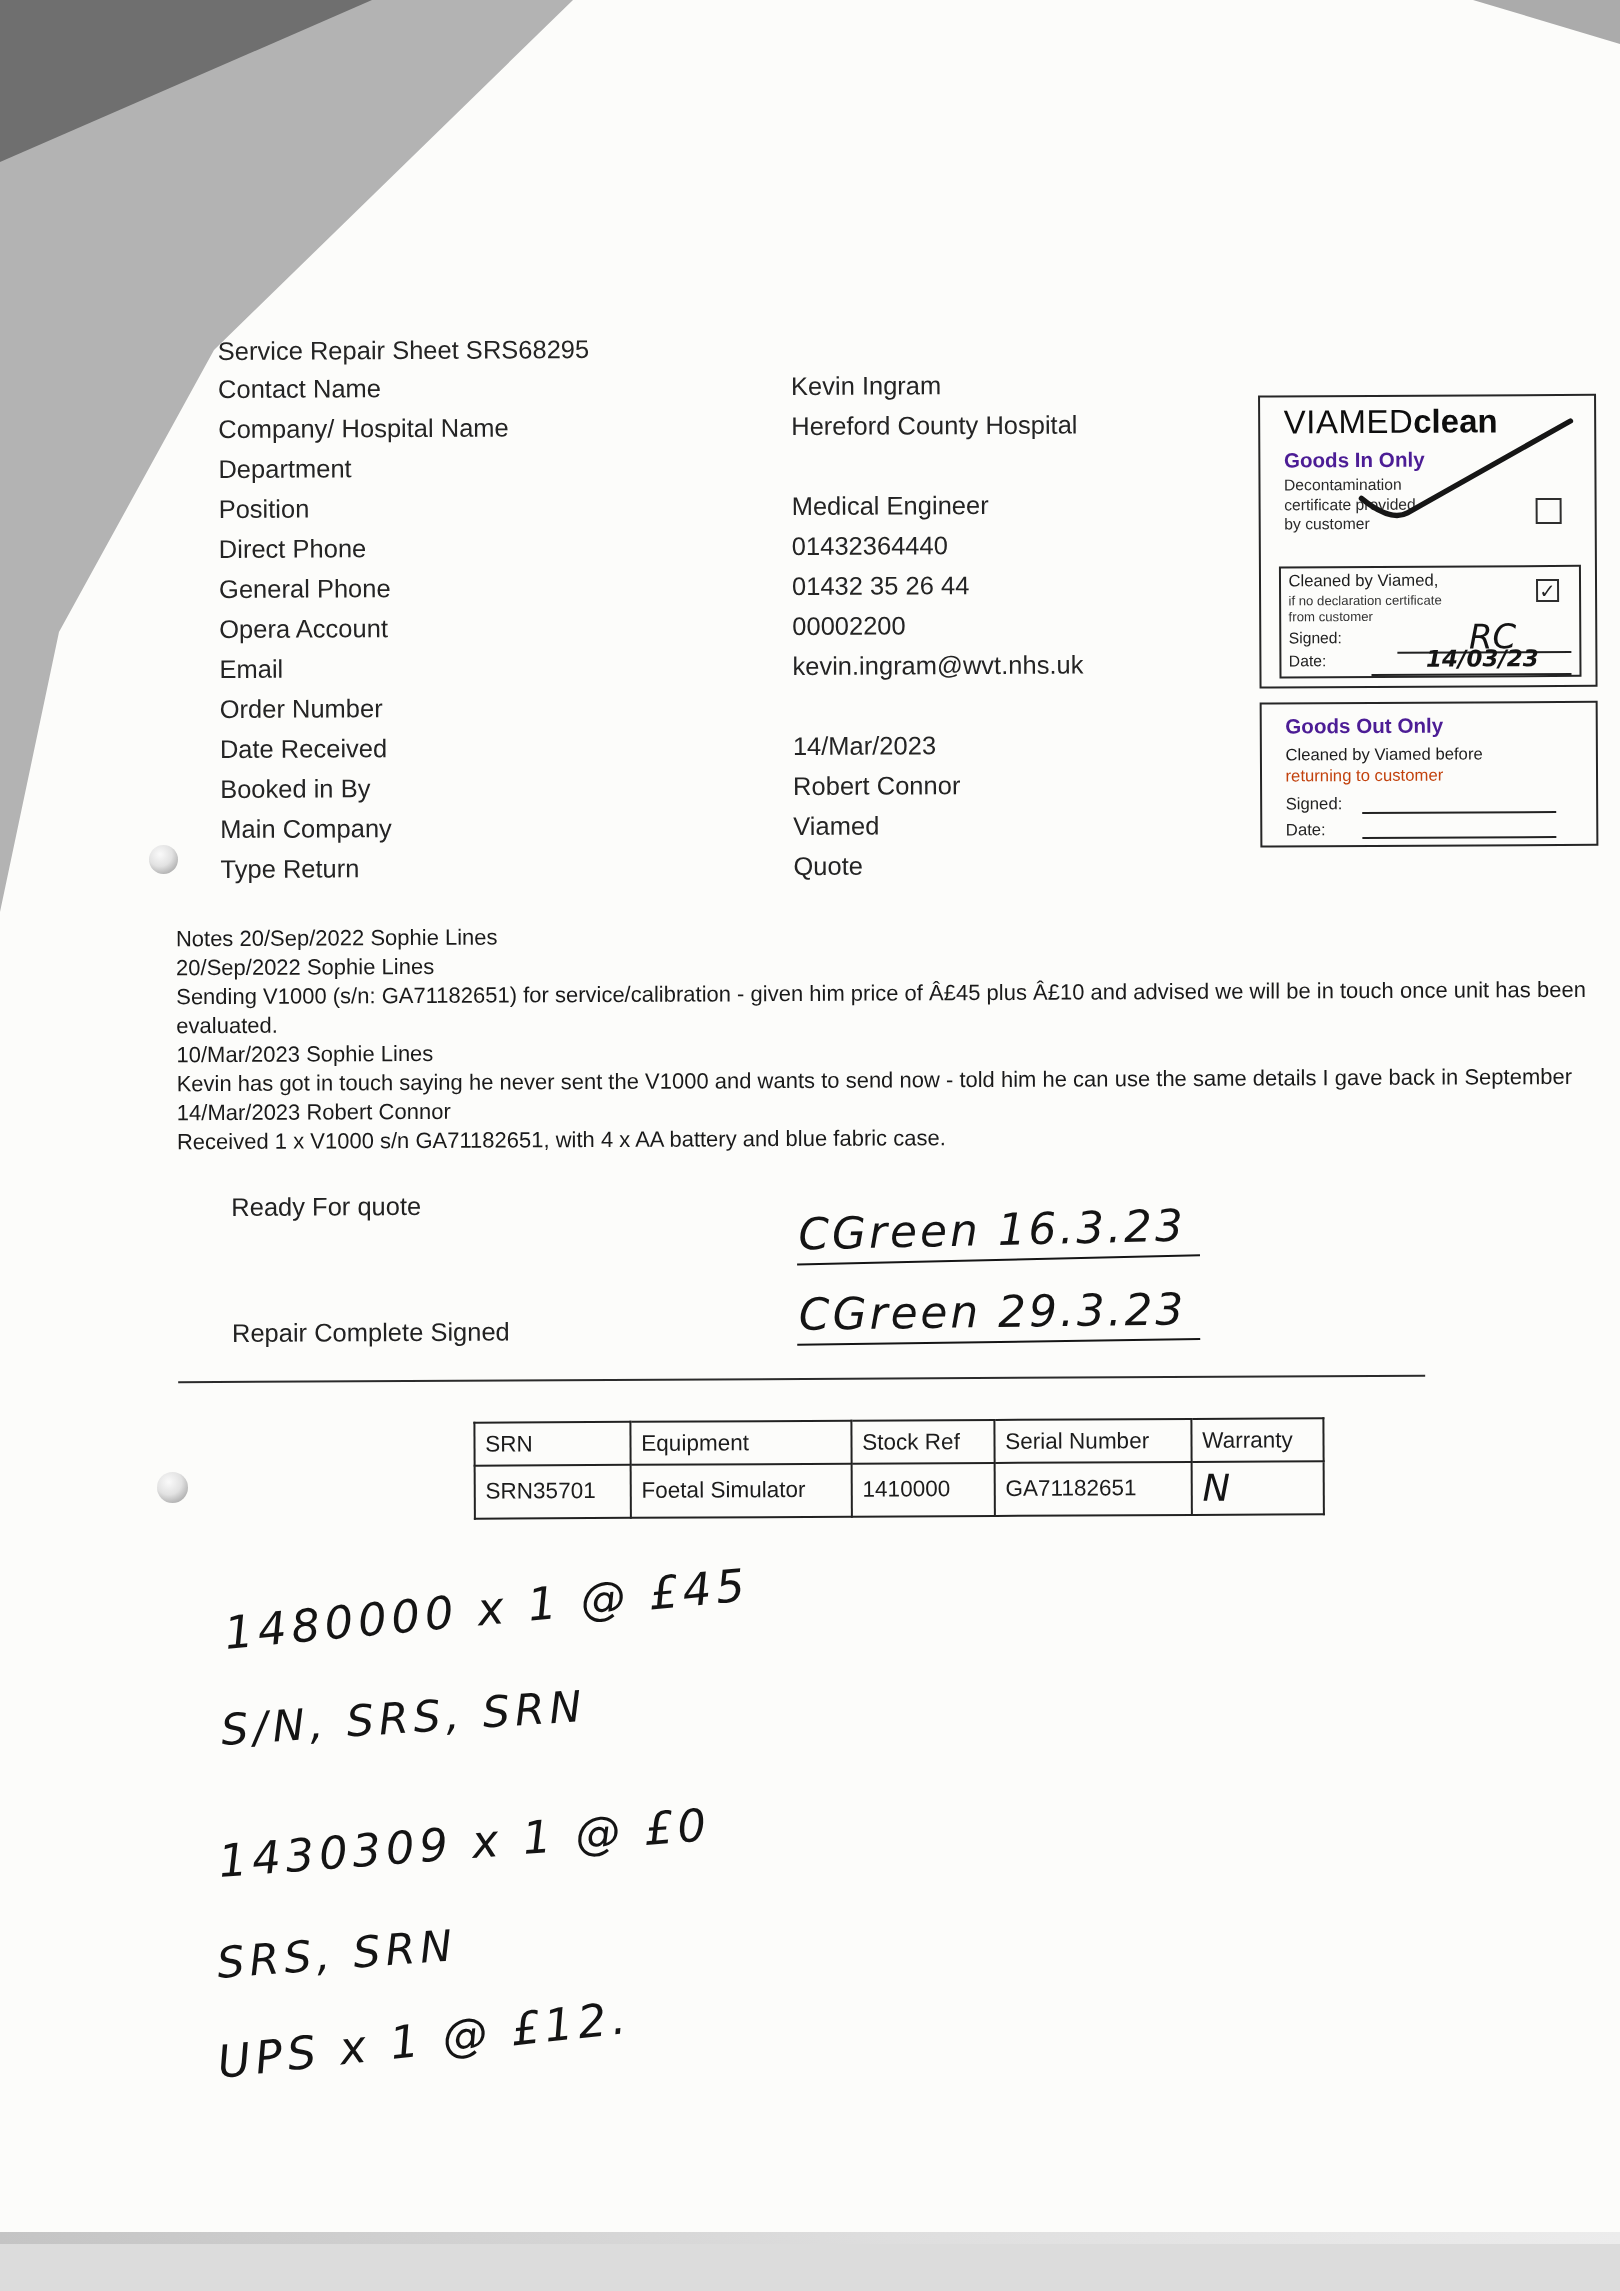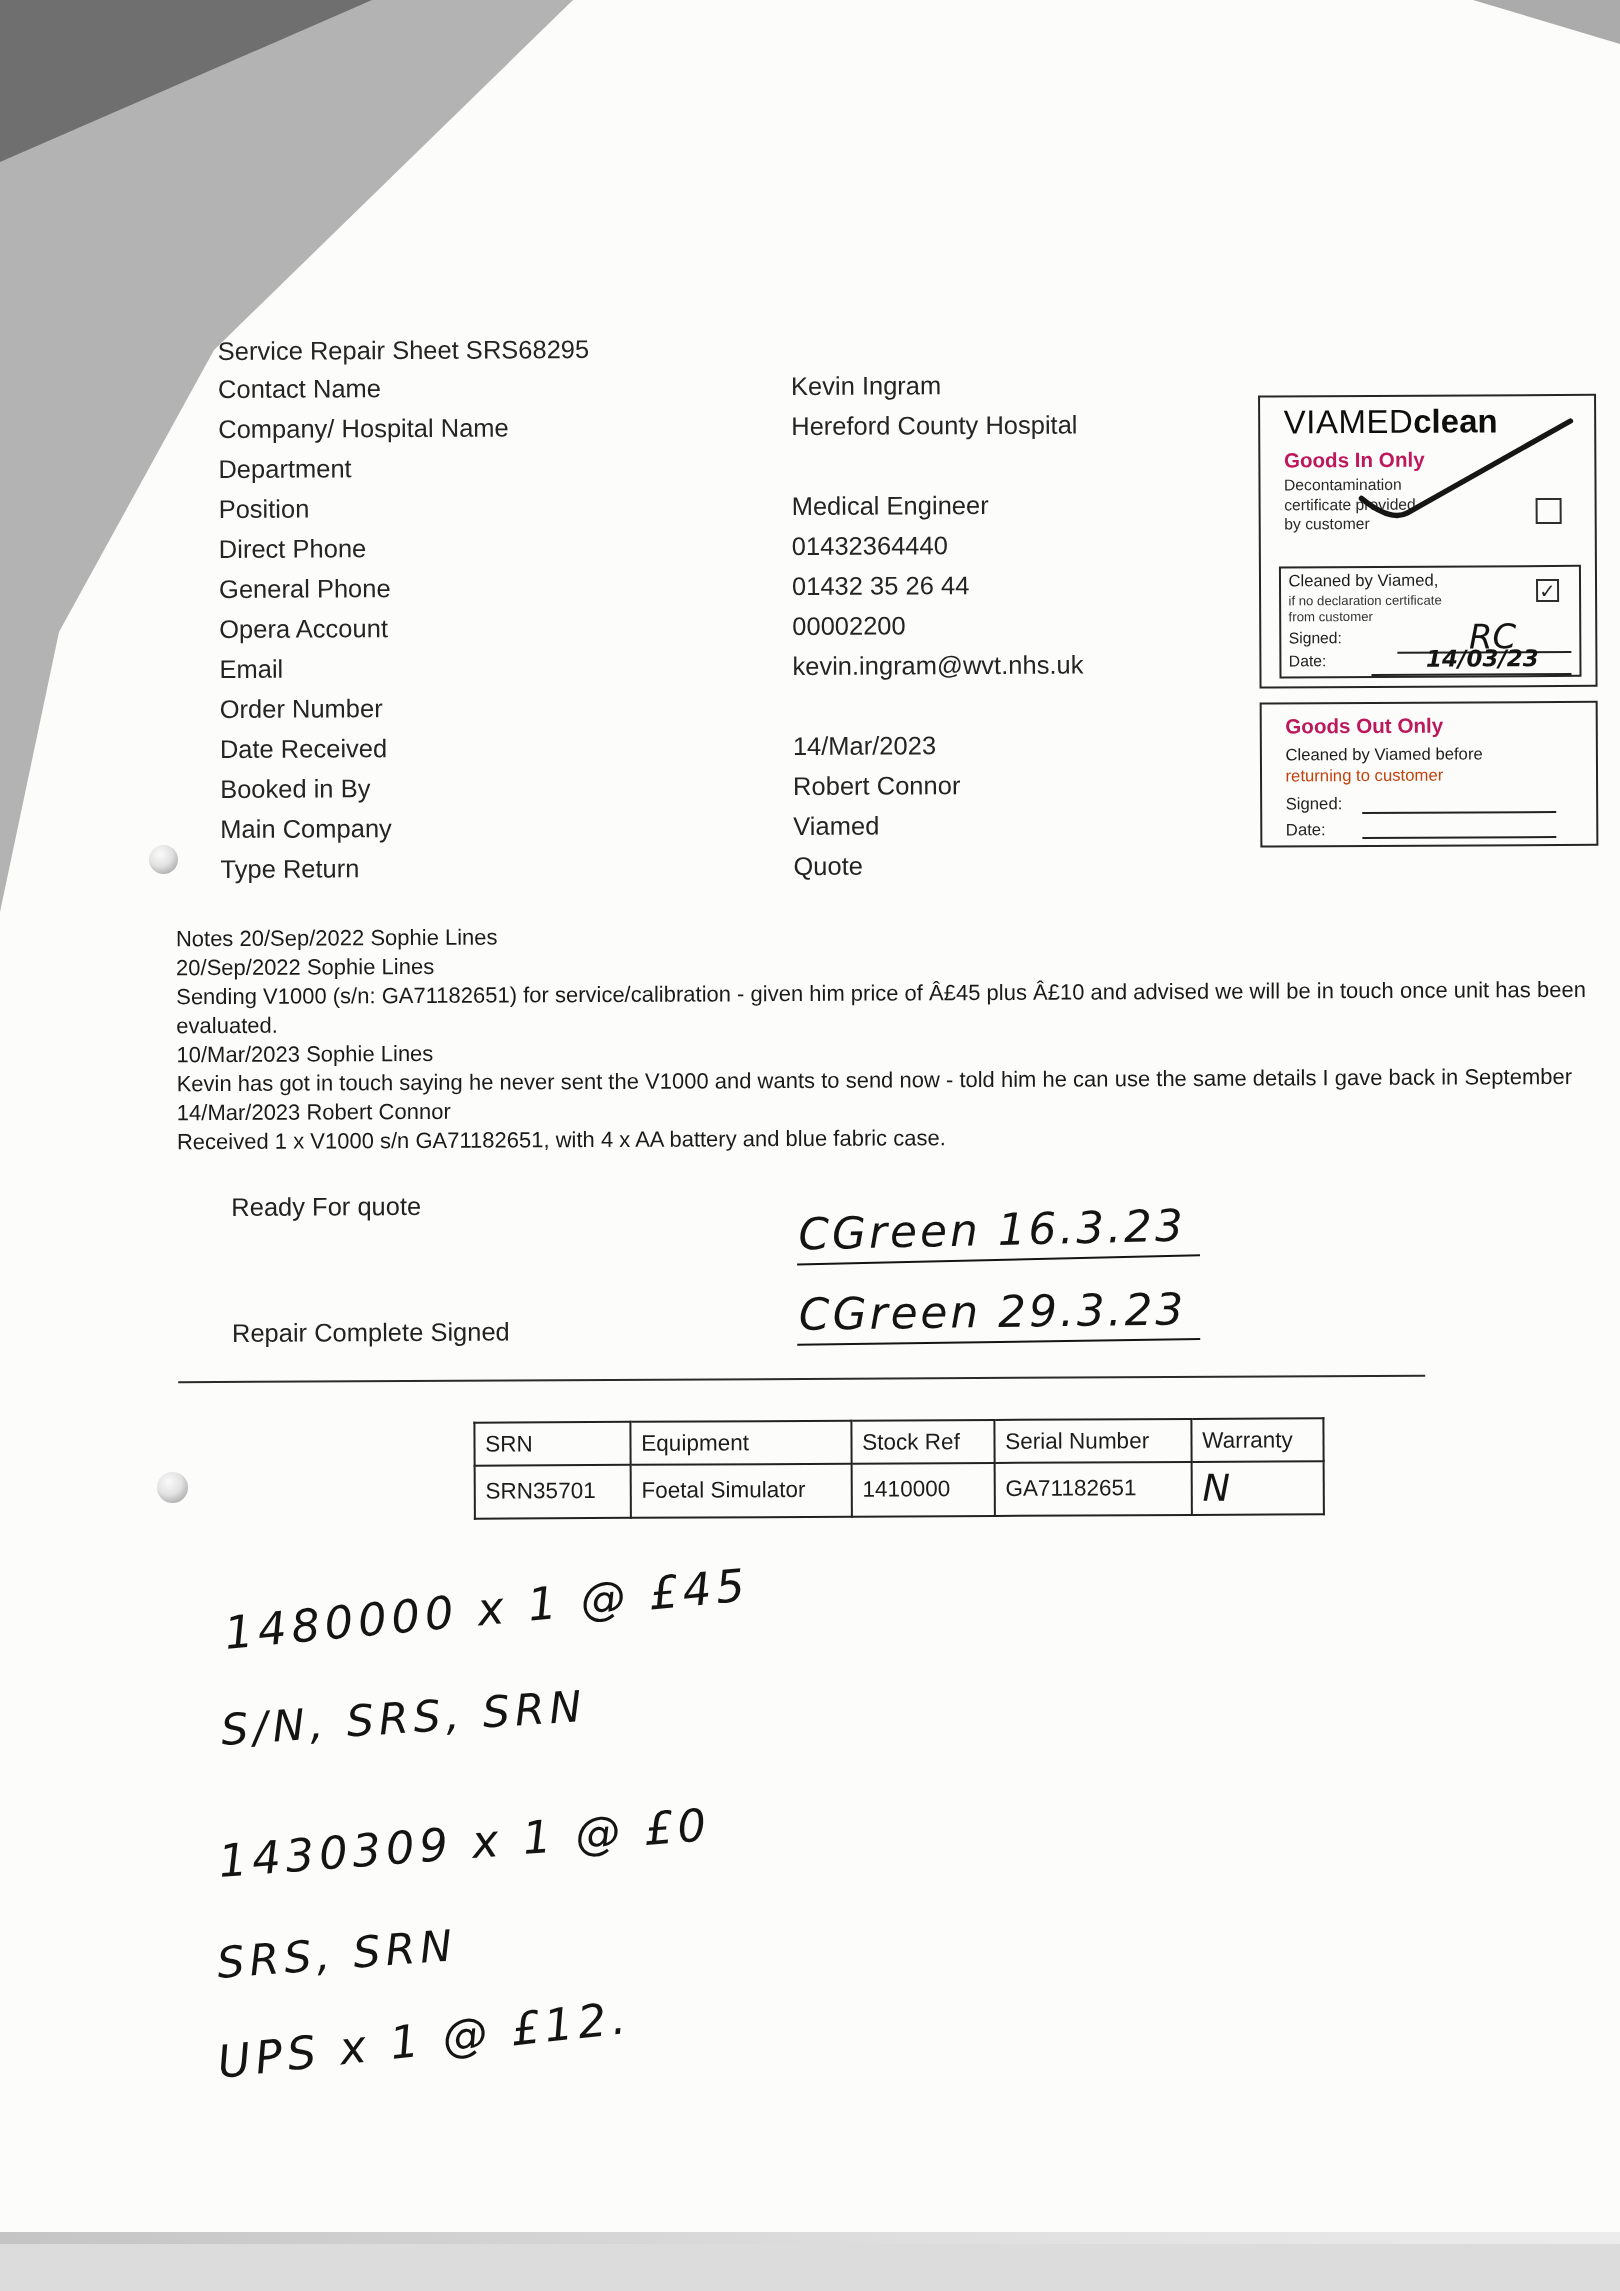--- a/index.html
+++ b/index.html
@@ -32,21 +32,21 @@
   .frow { display:flex; height:40px; align-items:flex-start; }
   .flabel { width:573px; font-size:25.5px; color:#242424; }
   .fvalue { font-size:25.5px; color:#242424; white-space:nowrap; }
 
   
   .cleanbox1 { position:absolute; left:1258px; top:401px; width:338px; height:293px; border:2.9px solid #262626; }
   .cleanbox2 { position:absolute; left:1258px; top:708px; width:338px; height:145px; border:2.9px solid #262626; }
   .brand { position:absolute; left:23.5px; top:5.9px; font-size:33px; color:#0e0e0e; white-space:nowrap; }
   .brand-light { font-weight:400; letter-spacing:0.5px; }
   .brand-bold { font-weight:700; }
-  .gi-title, .go-title { position:absolute; left:23.5px; font-size:20.6px; font-weight:700; color:#be185d; }
+  .gi-title, .go-title { position:absolute; left:23.5px; font-size:20.6px; font-weight:700; color:#4c1d95; }
   .gi-title { top:51px; }
   .decon-lines { position:absolute; left:23.5px; top:78px; font-size:15.7px; line-height:19.6px; color:#2a2a2a; }
   .cb { position:absolute; border:2.5px solid #2e2e2e; background:transparent; }
   .decon-cb { left:275px; top:102px; width:25.5px; height:25.5px; }
   .big-check { position:absolute; left:93px; top:14.7px; width:230px; height:118px; pointer-events:none; }
   .innerbox { position:absolute; left:17.6px; top:169px; width:302px; height:112px; border:2.5px solid #262626; }
   .ib-l1 { position:absolute; left:7.8px; top:2.9px; font-size:16.7px; color:#1c1c1c; }
   .ib-l2 { position:absolute; left:7.8px; top:24.5px; font-size:13.2px; color:#333; }
   .ib-l3 { position:absolute; left:7.8px; top:41px; font-size:13.2px; color:#333; }
   .ib-cb { left:255px; top:11.8px; width:23.5px; height:23.5px; font-size:19.6px; line-height:20.6px; text-align:center; color:#222; }

